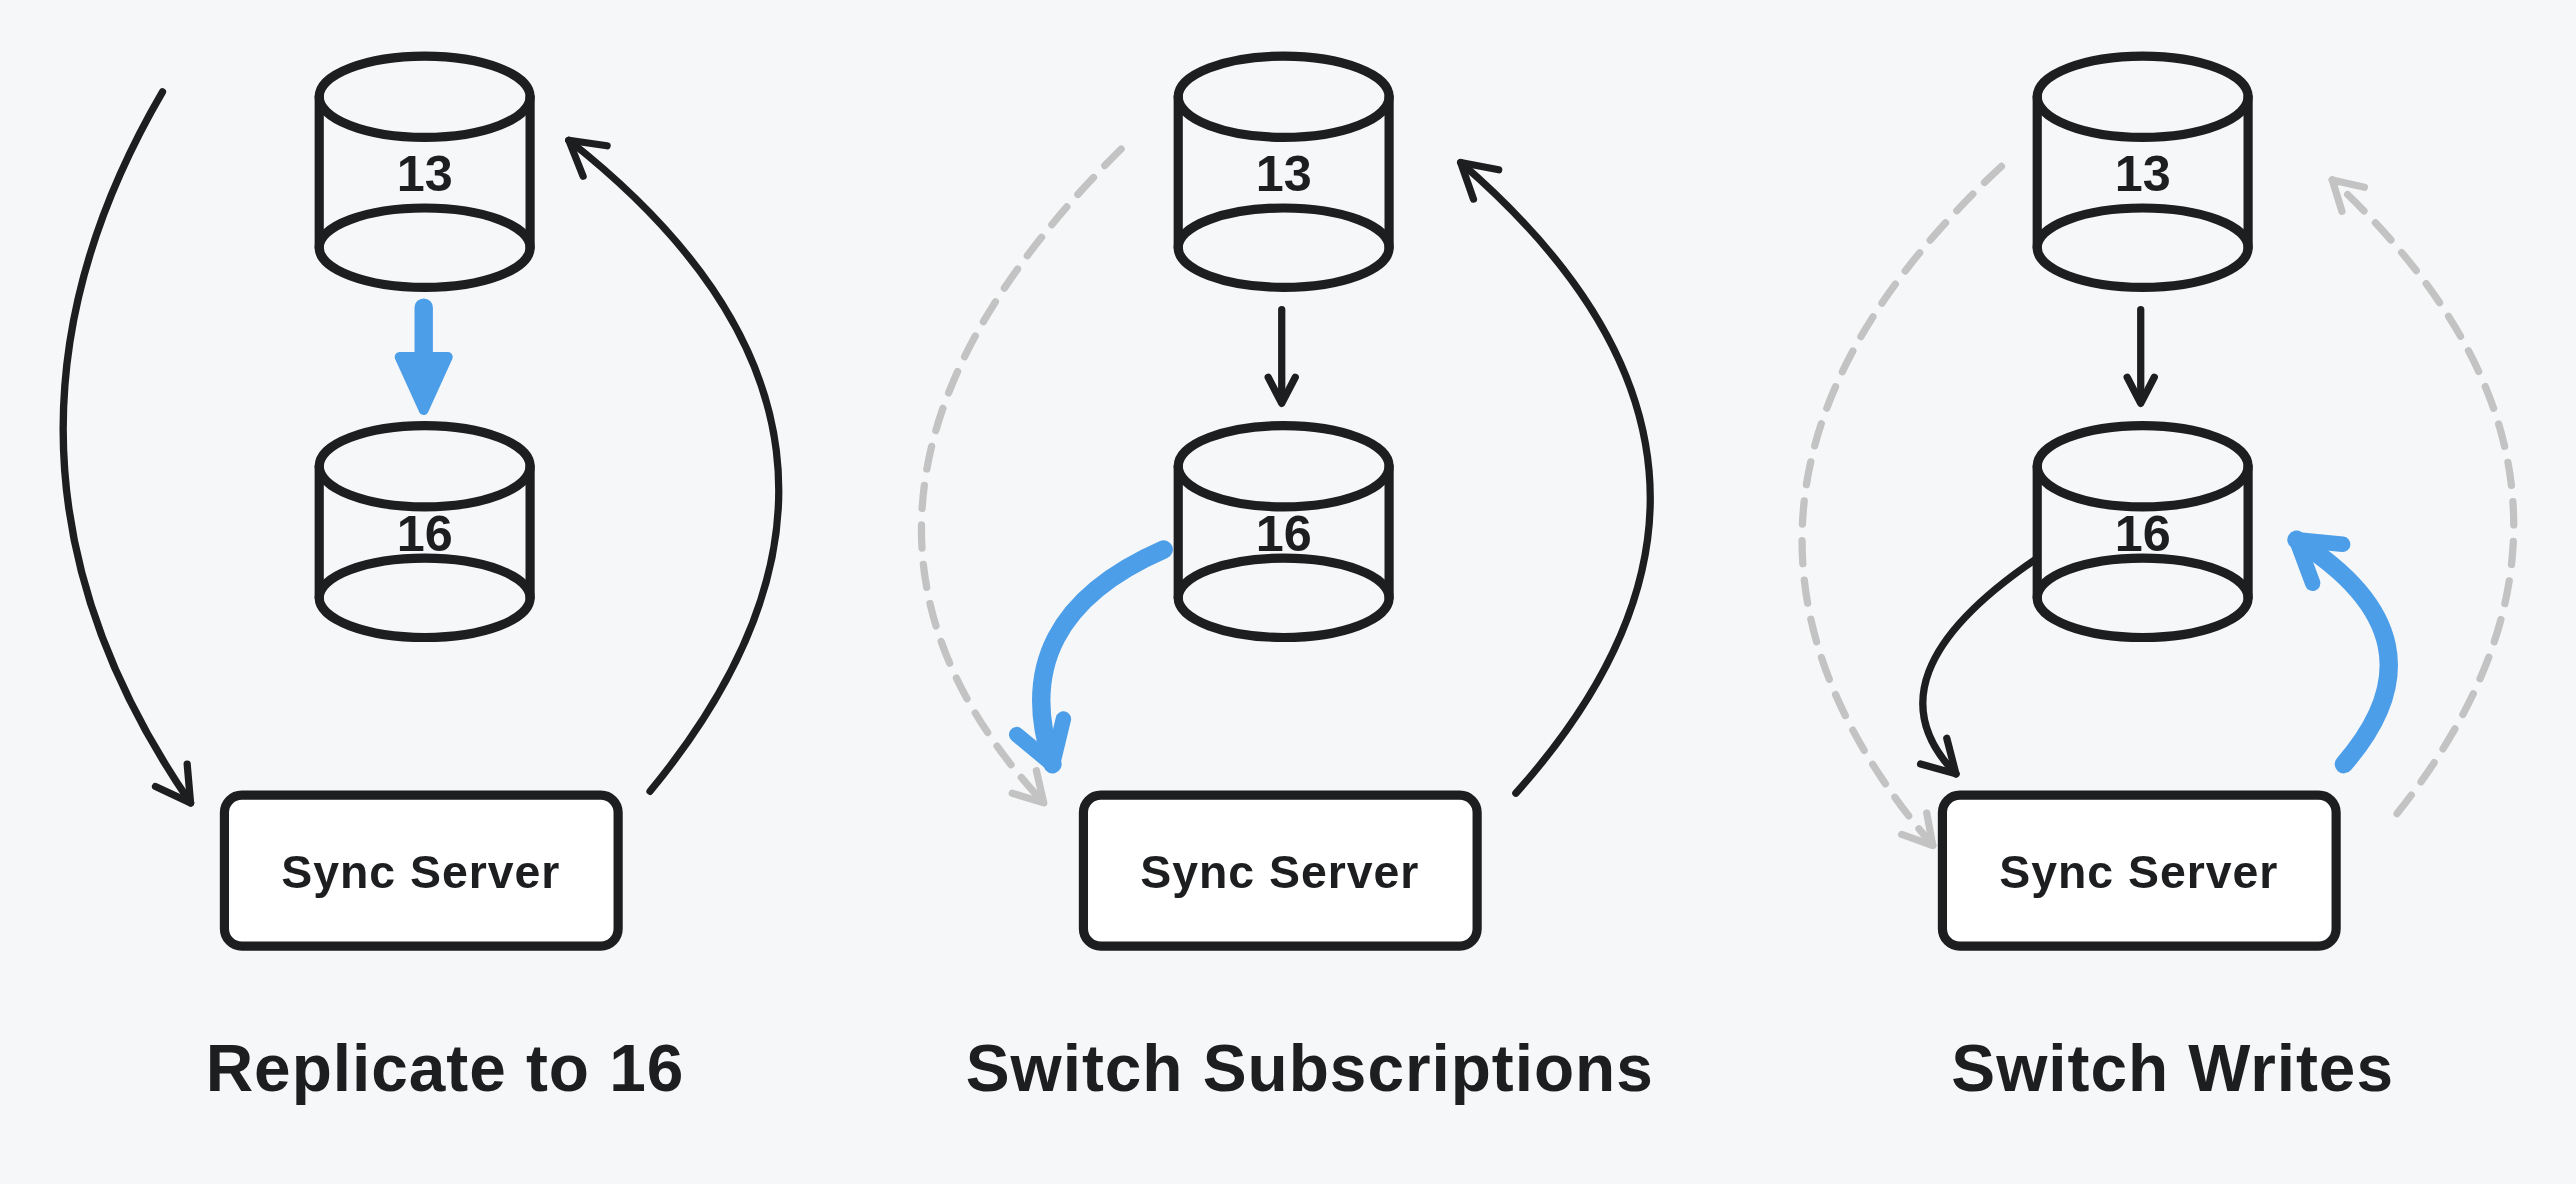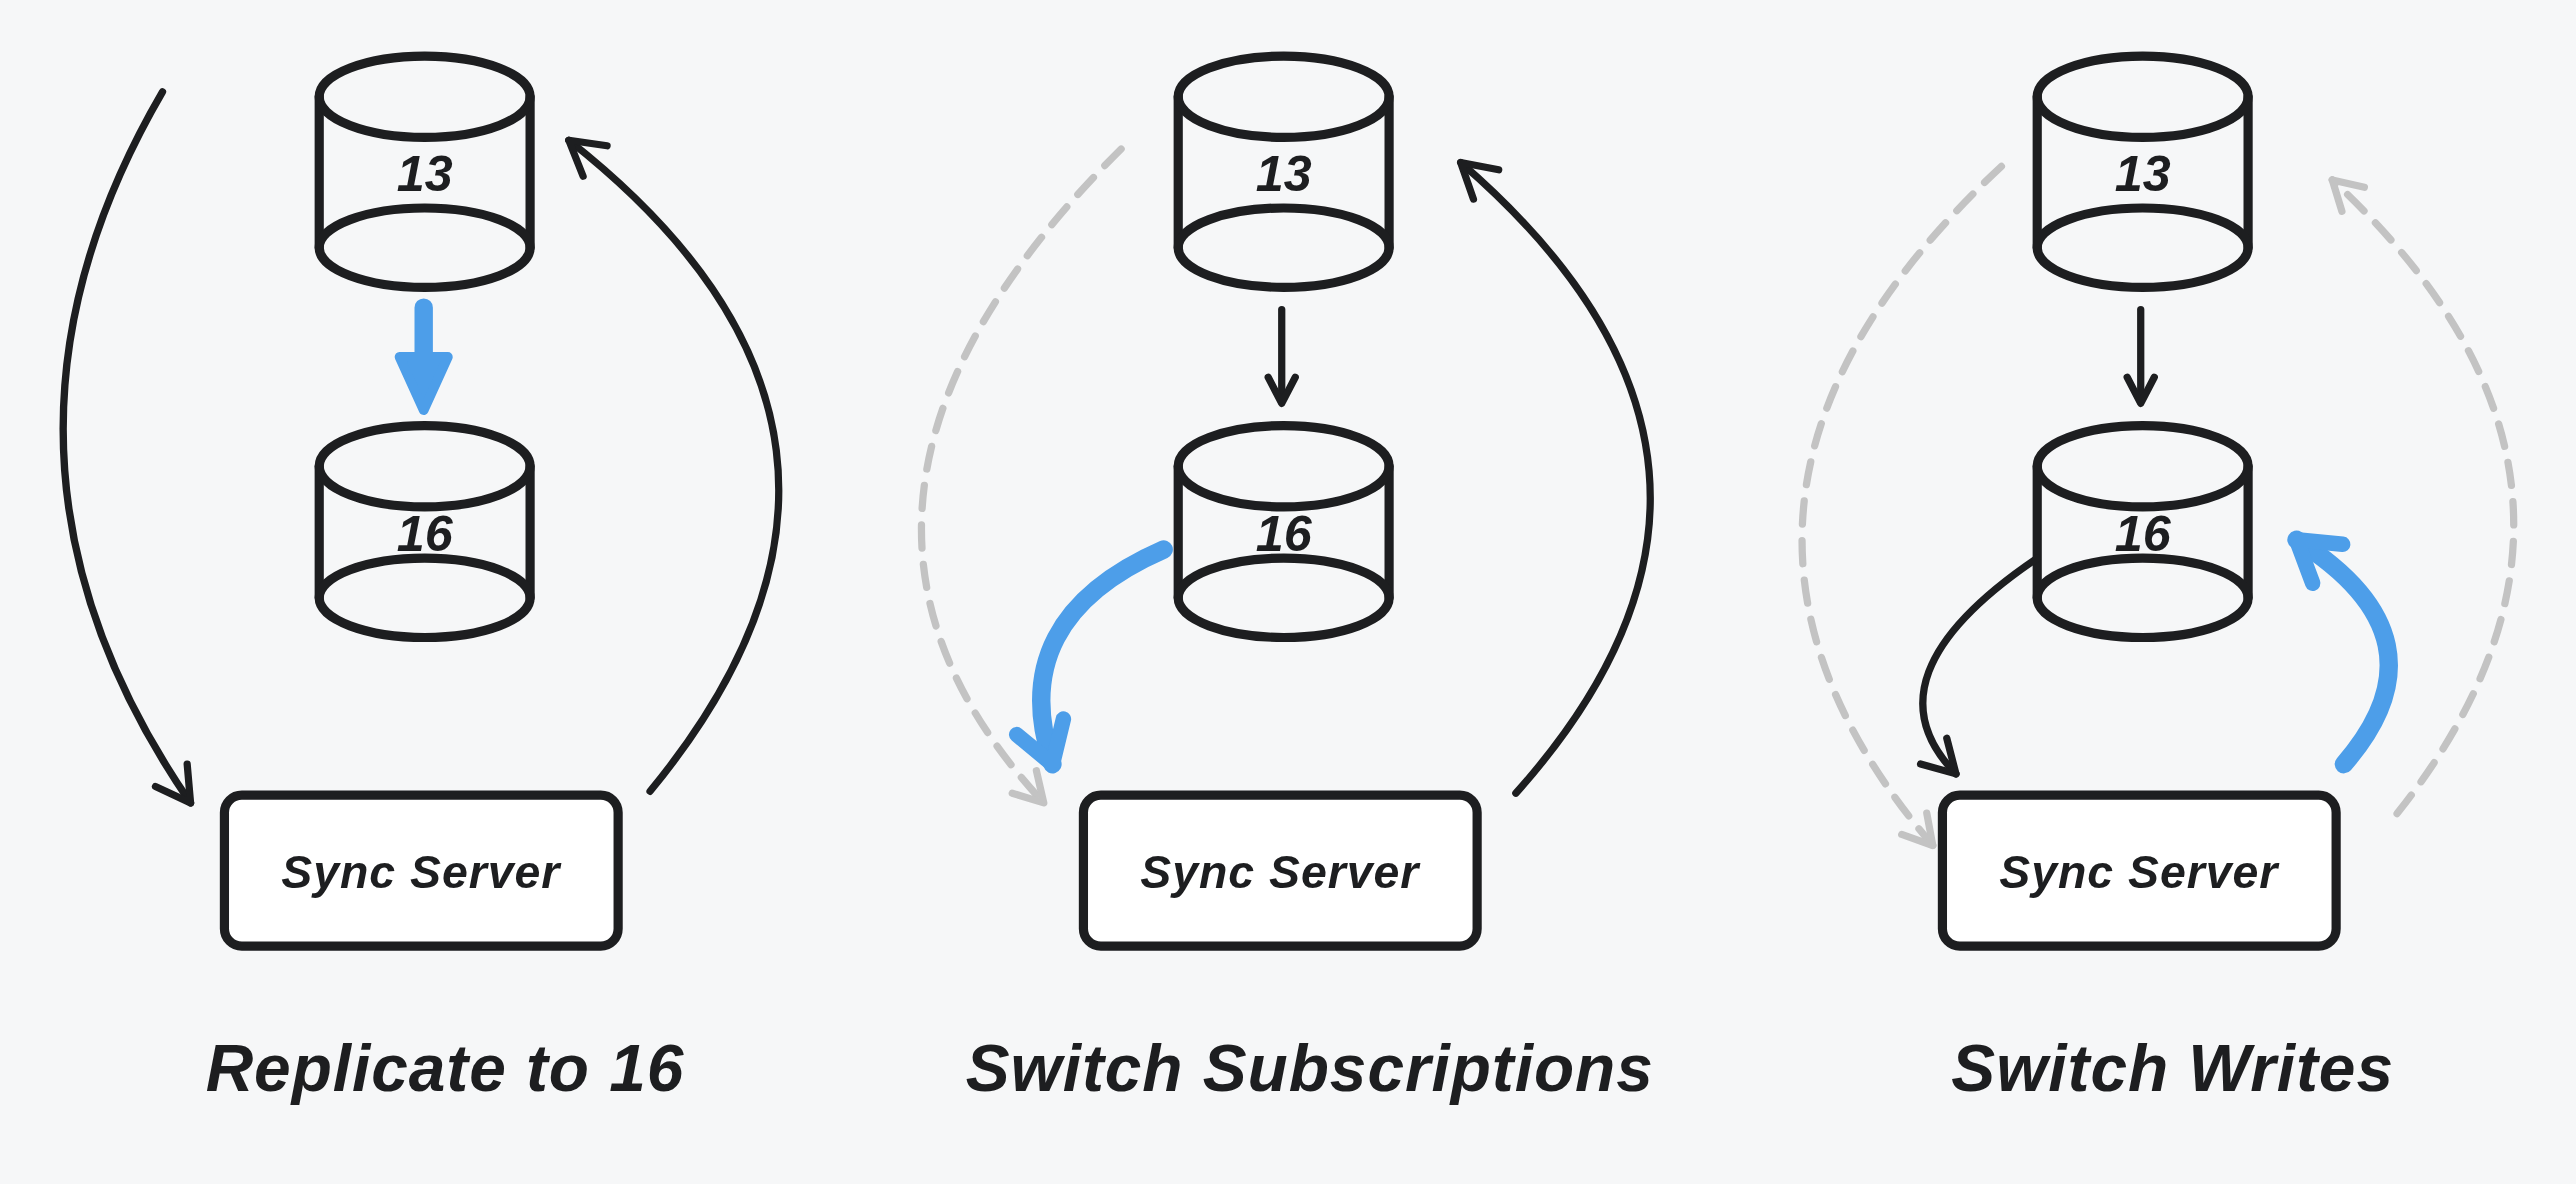--- a/index.html
+++ b/index.html
@@ -6,21 +6,21 @@
   body {
     width: 2576px; height: 1185px;
     background: #f6f7f8;
     overflow: hidden;
     font-family: "Liberation Sans", sans-serif;
   }
   .canvas {
     width: 2576px; height: 1185px;
     display: flex; flex-direction: row;
   }
-  .panel { width: 859px; height: 1185px; position: relative; font-style: italic; }
+  .panel { width: 859px; height: 1185px; position: relative; }
   svg { display: block; }
 
   
   .ink   { stroke: #1d1e20; }
   .blue  { stroke: #4d9ee9; }
   .gray  { stroke: #c3c3c3; }
   .nofill{ fill: none; }
   .round { stroke-linecap: round; stroke-linejoin: round; }
   .w9    { stroke-width: 9.5; }
   .w7    { stroke-width: 7.5; }

